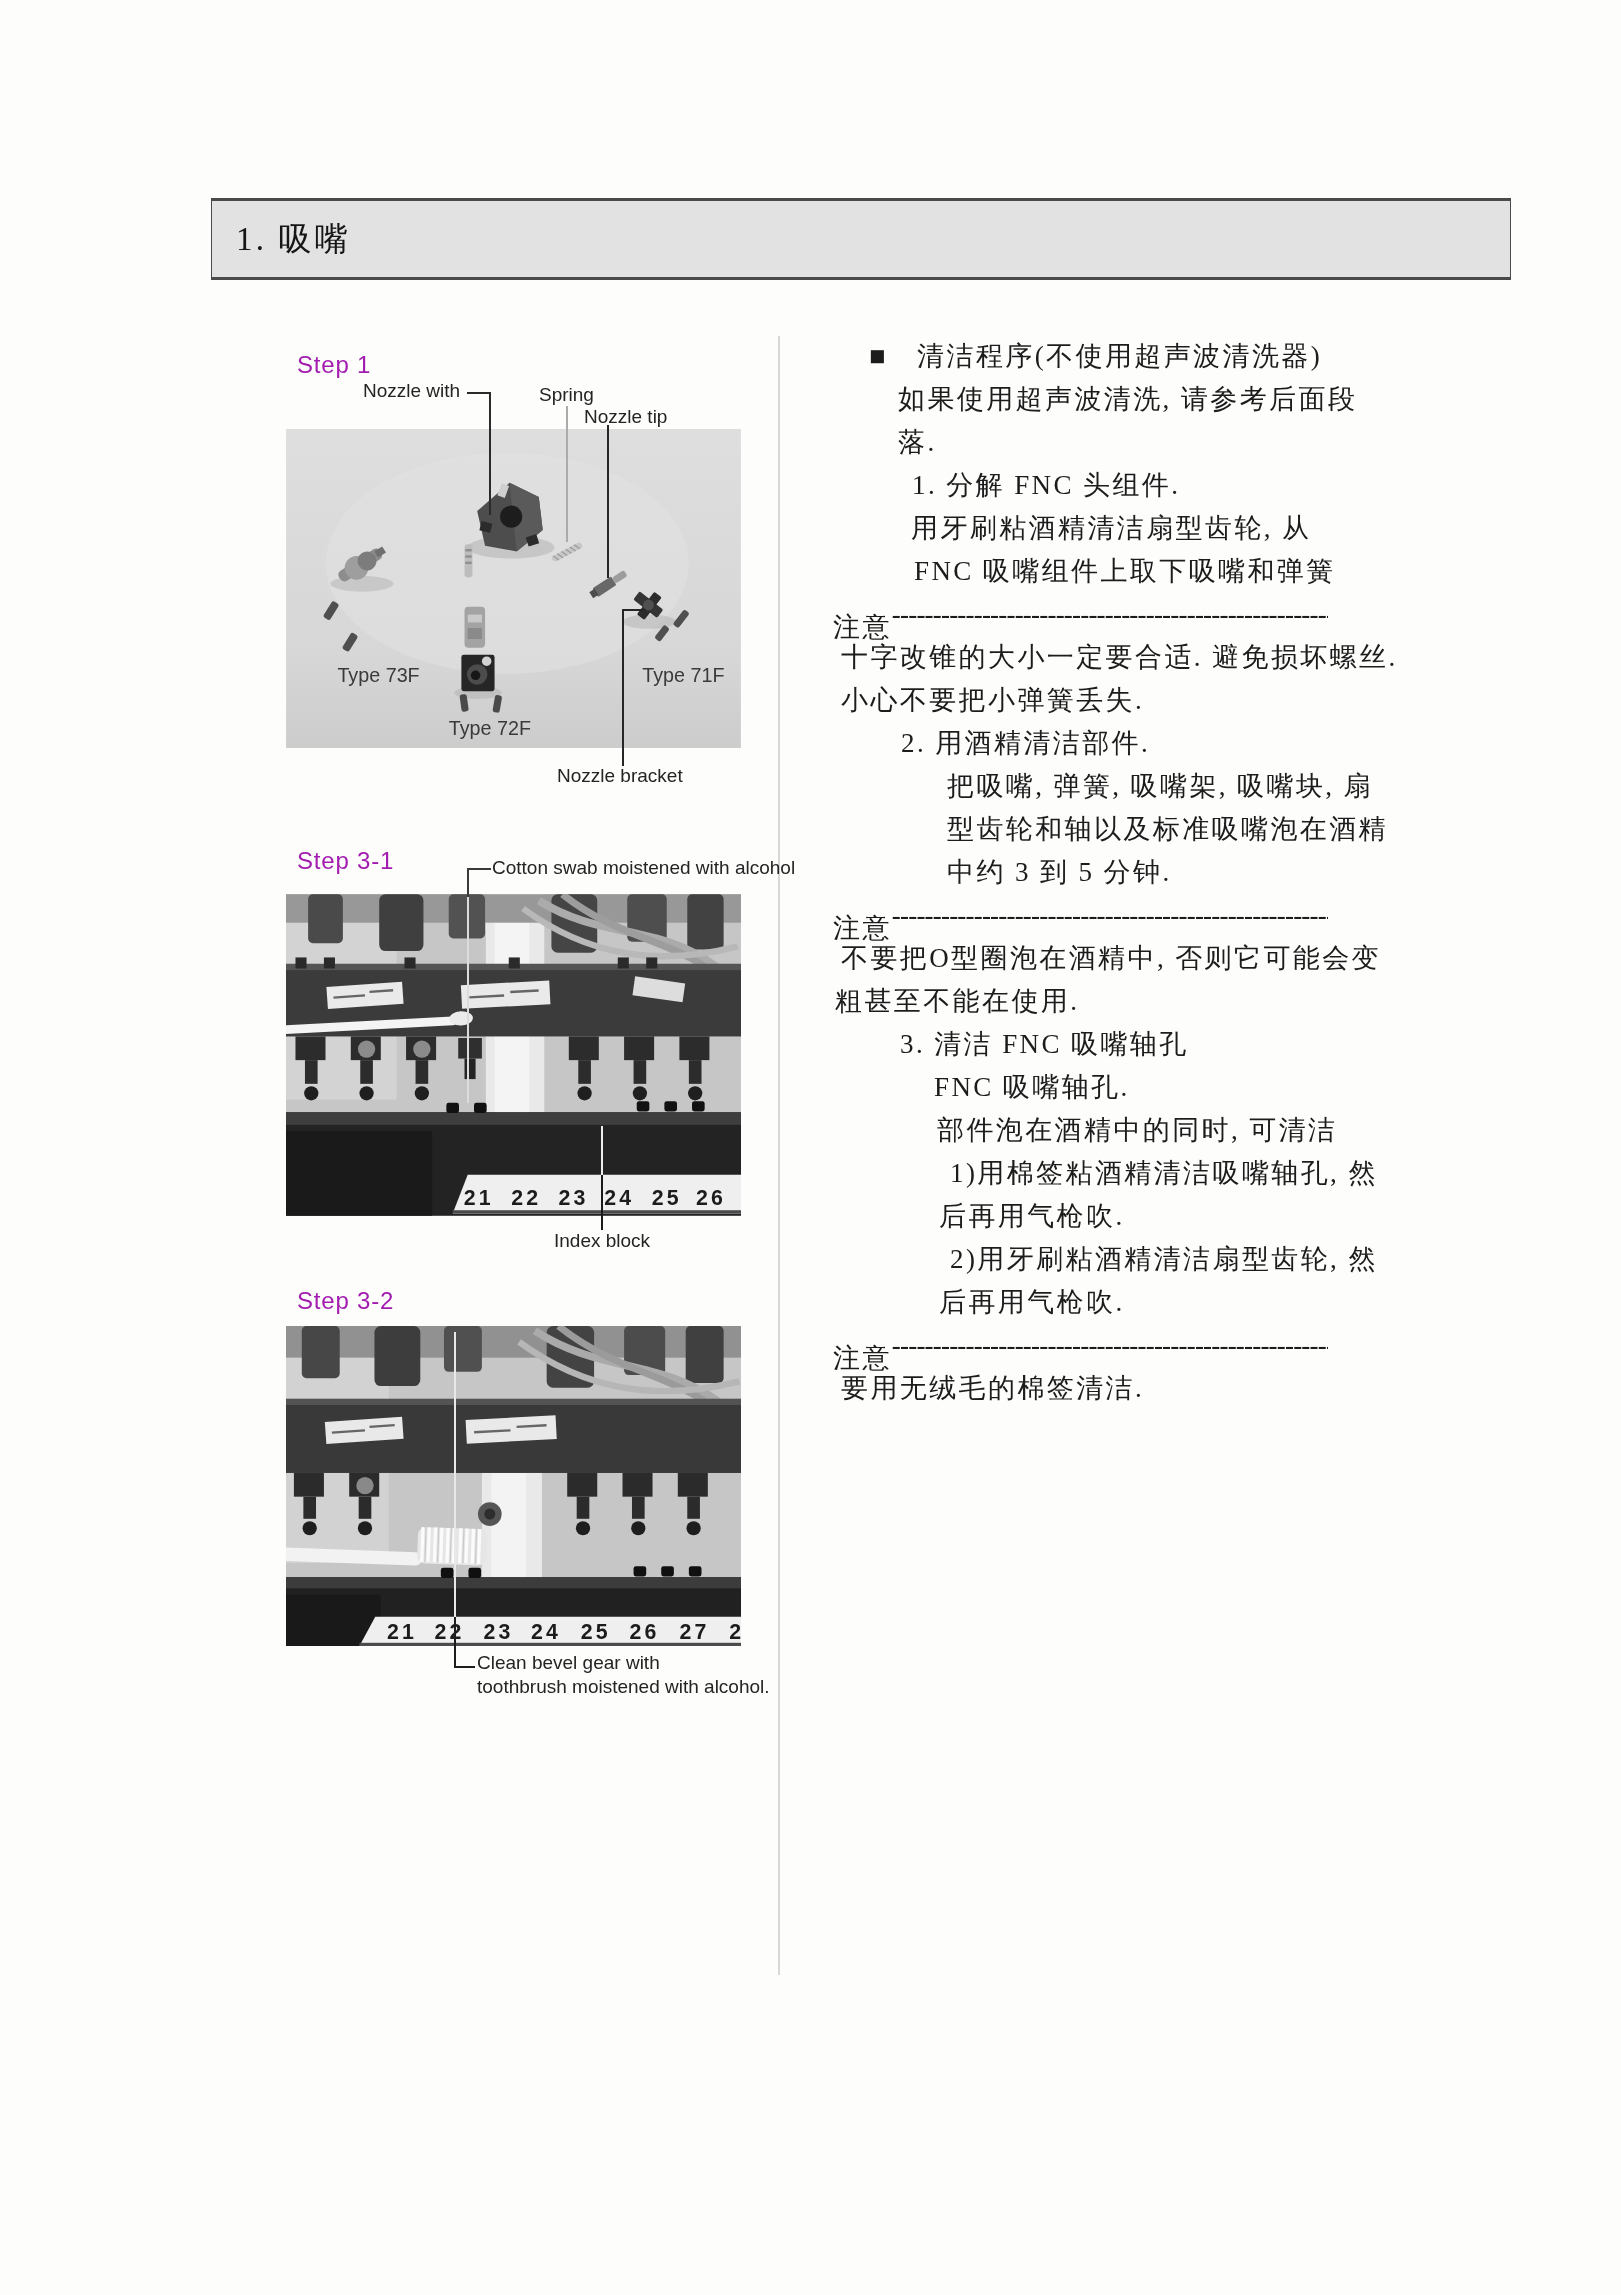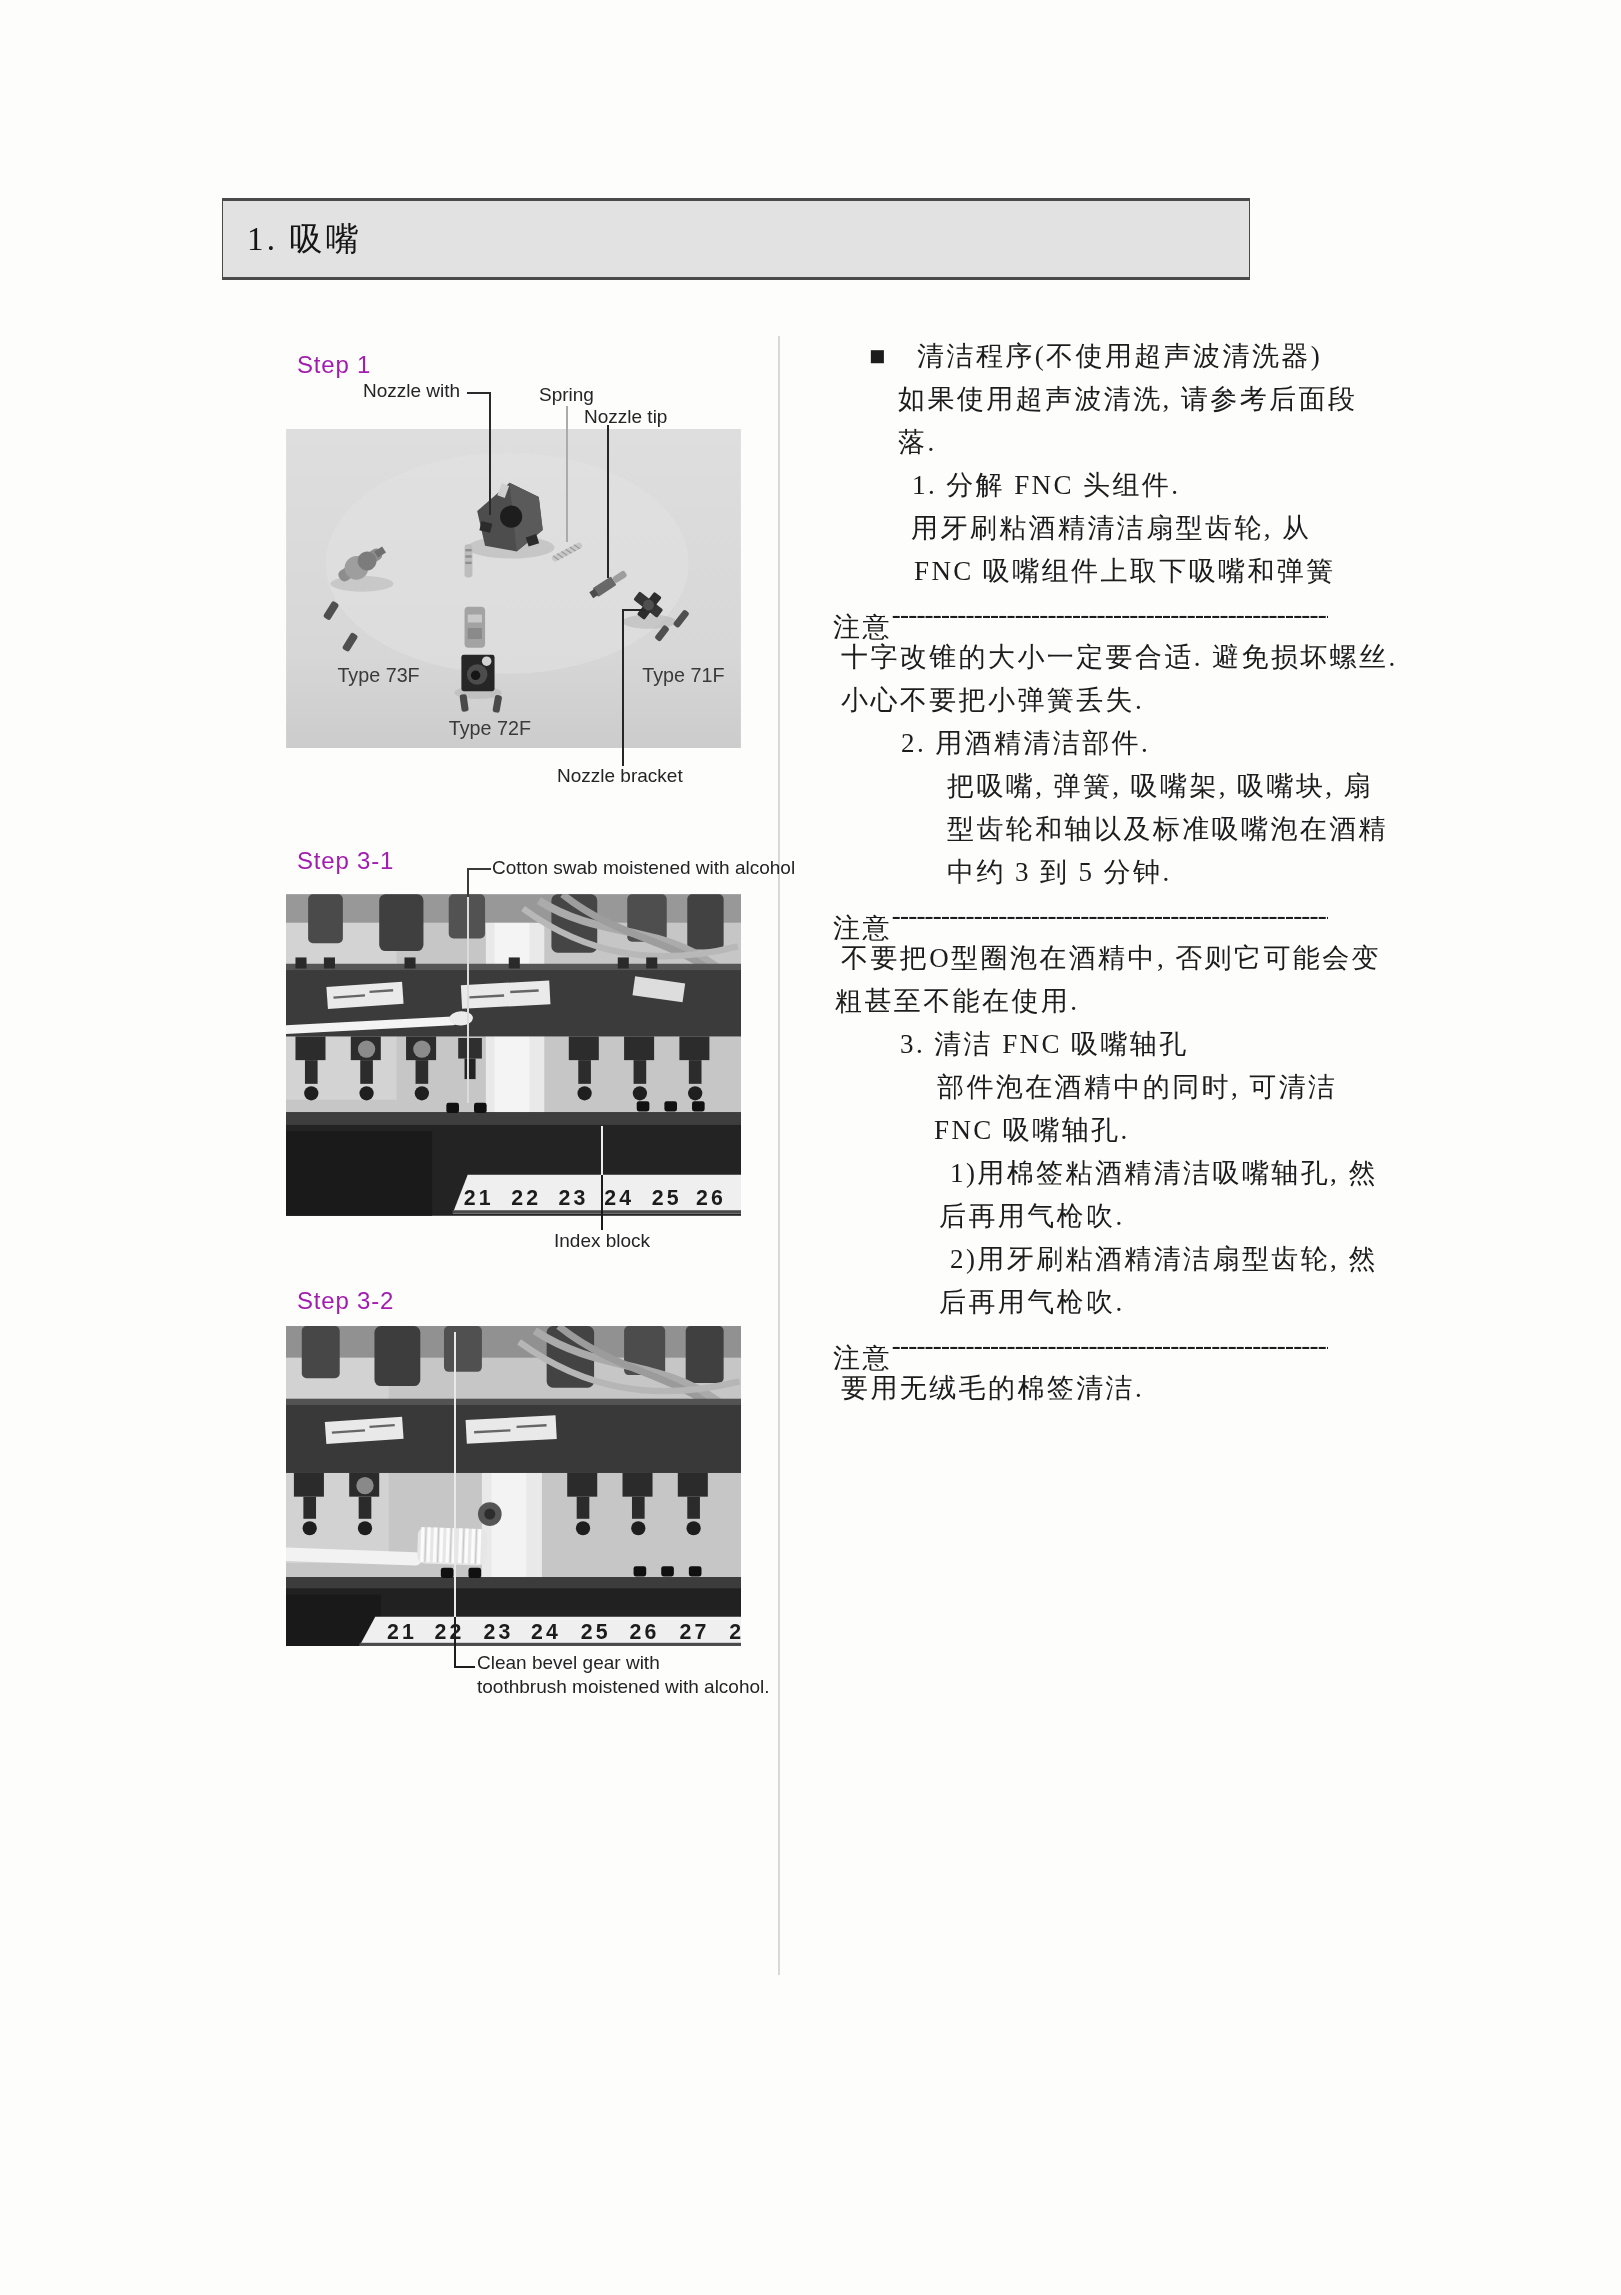--- a/index.html
+++ b/index.html
@@ -7,21 +7,21 @@
     position:relative;
     width:1622px;
     height:2295px;
     background:#fdfdfc;
     font-family:"Liberation Serif", serif;
     color:#1f1f1f;
     overflow:hidden;
   }
   
   #title-box{
-    position:absolute; left:222px; top:198px; width:1028px; height:82px;
+    position:absolute; left:211px; top:198px; width:1300px; height:82px;
     background:#e2e2e2;
     border:1.6px solid #4a4a4a;
     border-top-width:3.2px; border-bottom-width:3.2px;
     box-sizing:border-box;
   }
   #title-box .t{
     position:absolute; left:24px; top:0; height:76px; line-height:76px;
     font-size:33px; letter-spacing:3.2px; color:#161616;
     font-family:"Liberation Serif", serif;
   }
@@ -366,22 +366,22 @@
       <div class="rcline" style="margin-left: 8px;"><span>十字改锥的大小一定要合适. 避免损坏螺丝.</span></div>
       <div class="rcline" style="margin-left: 8px;"><span>小心不要把小弹簧丢失.</span></div>
       <div class="rcline" style="margin-left: 68px;"><span>2.  用酒精清洁部件.</span></div>
       <div class="rcline" style="margin-left: 114px;"><span>把吸嘴, 弹簧, 吸嘴架, 吸嘴块, 扇</span></div>
       <div class="rcline" style="margin-left: 114px;"><span>型齿轮和轴以及标准吸嘴泡在酒精</span></div>
       <div class="rcline" style="margin-left: 114px;"><span>中约 3 到 5 分钟.</span></div>
       <div class="rcline" style="margin-left: 0px;"><span>注意</span><span class="dash">----------------------------------------------------------------------</span></div>
       <div class="rcline" style="margin-left: 8px;"><span>不要把O型圈泡在酒精中, 否则它可能会变</span></div>
       <div class="rcline" style="margin-left: 2px;"><span>粗甚至不能在使用.</span></div>
       <div class="rcline" style="margin-left: 67px;"><span>3.  清洁 FNC 吸嘴轴孔</span></div>
+      <div class="rcline" style="margin-left: 101px;"><span>FNC 吸嘴轴孔.</span></div>
       <div class="rcline" style="margin-left: 104px;"><span>部件泡在酒精中的同时, 可清洁</span></div>
-      <div class="rcline" style="margin-left: 101px;"><span>FNC 吸嘴轴孔.</span></div>
       <div class="rcline" style="margin-left: 117px;"><span>1)用棉签粘酒精清洁吸嘴轴孔, 然</span></div>
       <div class="rcline" style="margin-left: 106px;"><span>后再用气枪吹.</span></div>
       <div class="rcline" style="margin-left: 117px;"><span>2)用牙刷粘酒精清洁扇型齿轮, 然</span></div>
       <div class="rcline" style="margin-left: 106px;"><span>后再用气枪吹.</span></div>
       <div class="rcline" style="margin-left: 0px;"><span>注意</span><span class="dash">----------------------------------------------------------------------</span></div>
       <div class="rcline" style="margin-left: 8px;"><span>要用无绒毛的棉签清洁.</span></div>
     </div>
 
 </div>
 

